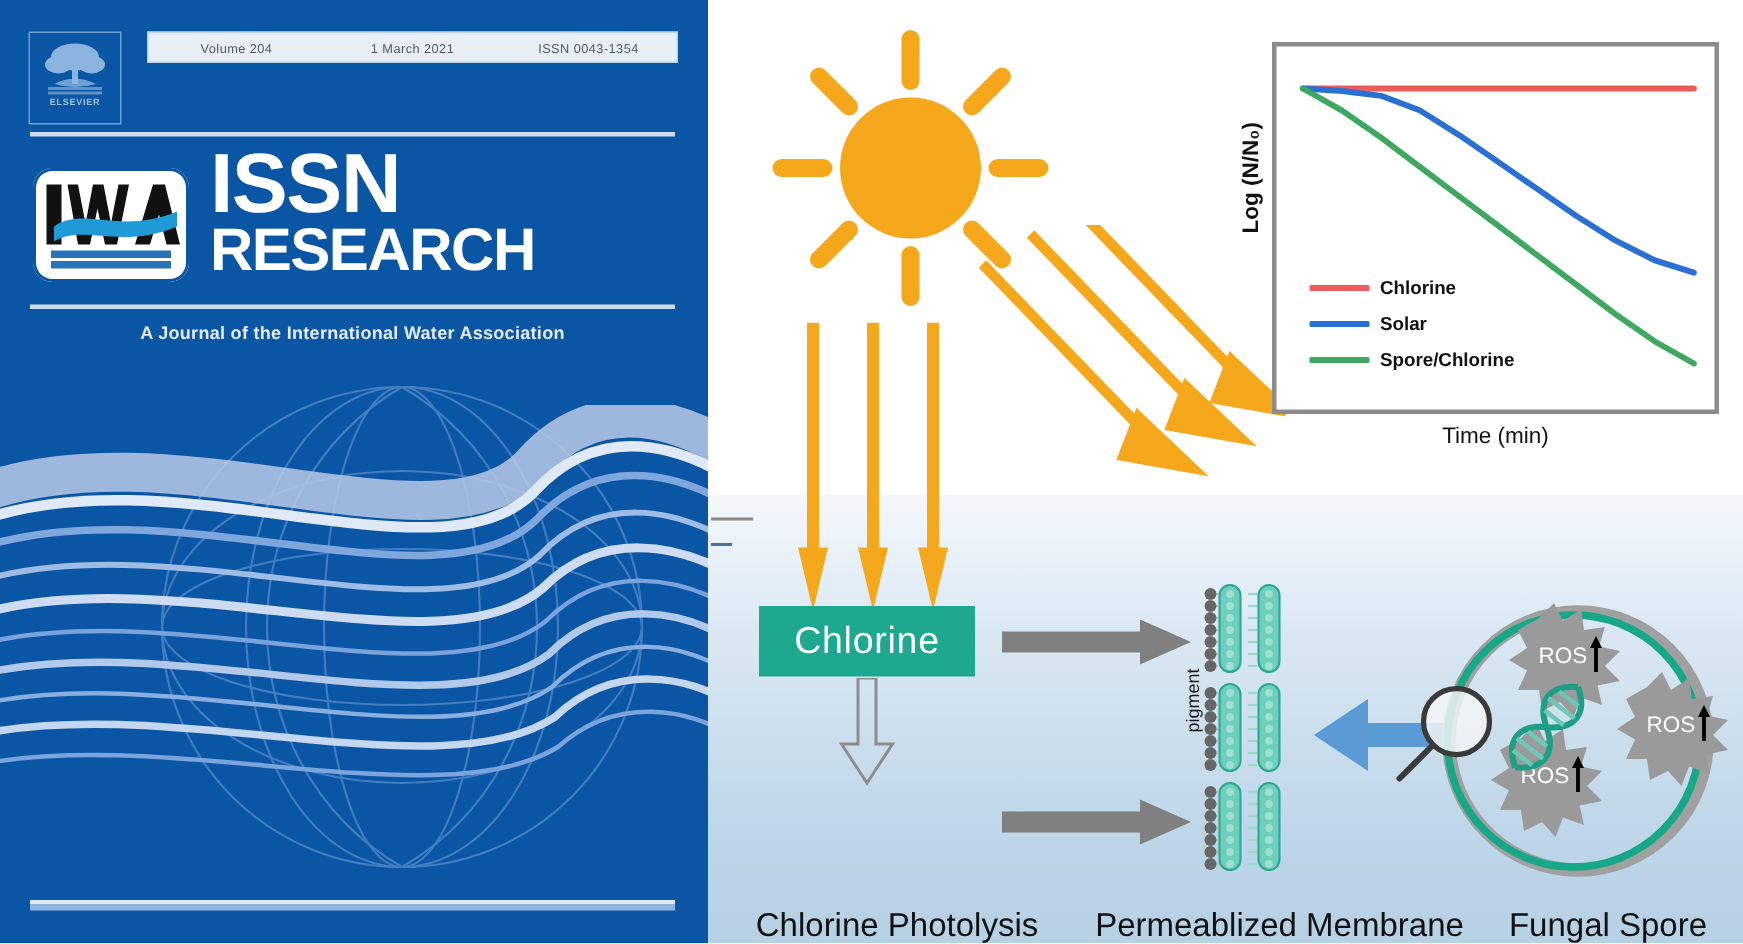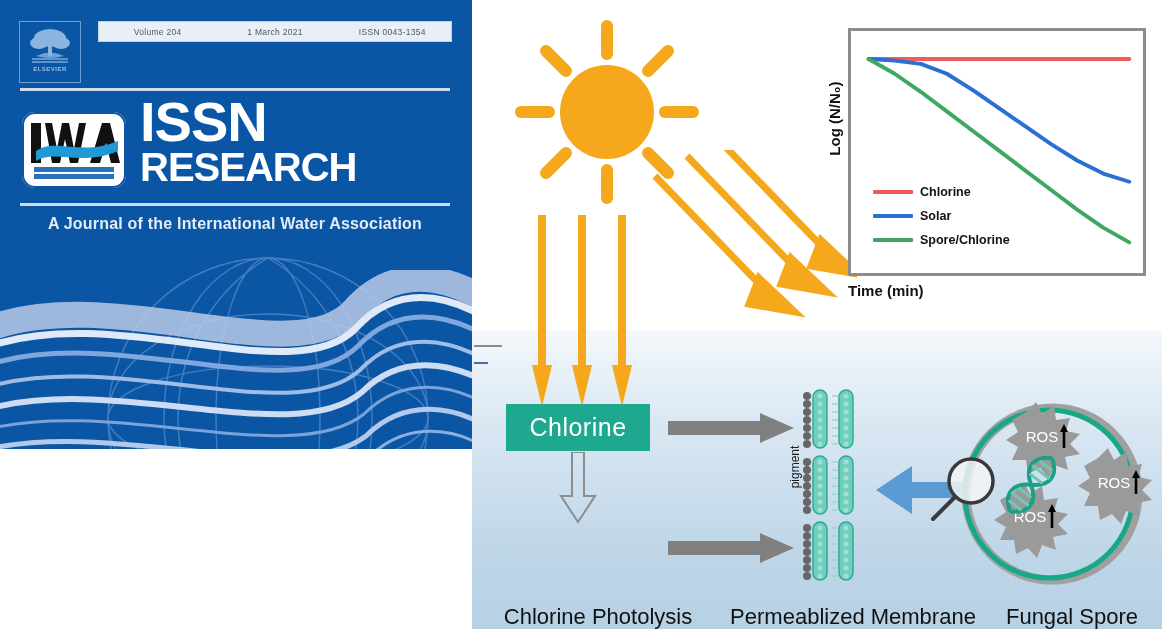--- a/index.html
+++ b/index.html
@@ -10,21 +10,21 @@
   #root {
     position: relative;
     width: 1162px; height: 629px;
     overflow: hidden;
     background: #ffffff;
   }
 
   
   #cover {
     position: absolute; left: 0; top: 0;
-    width: 472px; height: 449px;
+    width: 472px; height: 629px;
     background: #0b56a4;
     overflow: hidden;
   }
   #cover-globe {
     position: absolute; left: 88px; top: 238px;
     width: 360px; height: 360px;
     opacity: .55;
   }
   #cover-waves {
     position: absolute; left: -6px; top: 270px;
@@ -77,21 +77,21 @@
     font-weight: bold;
     line-height: .94;
     letter-spacing: -1px;
   }
   #journal-title .l1 { display: block; font-size: 56px; }
   #journal-title .l2 { display: block; font-size: 40px; }
   #journal-sub {
     position: absolute; left: 20px; top: 215px; width: 430px;
     text-align: center;
     color: #e3ecf7;
-    font-size: 16px; font-weight: bold; letter-spacing: .2px;
+    font-size: 12px; font-weight: bold; letter-spacing: .2px;
   }
 
   
   #right {
     position: absolute; left: 472px; top: 0;
     width: 690px; height: 629px;
     background: #ffffff;
   }
   #water-body {
     position: absolute; left: 0; top: 330px;
@@ -129,22 +129,22 @@
   #chart-svg { position: absolute; left: 0; top: 0; width: 100%; height: 100%; }
   #y-label {
     position: absolute; left: -46px; top: 100px;
     width: 140px; text-align: center;
     transform: rotate(-90deg);
     font-size: 15px; font-weight: bold; color: #111;
     white-space: nowrap;
   }
   #x-label {
     position: absolute; left: 38px; top: 272px;
-    width: 298px; 
-    font-size: 15px; font-weight: bold; color: #111;
+    width: 298px; text-align: center;
+    font-size: 15px; font-weight: normal; color: #111;
   }
   .legend-row {
     position: absolute; display: flex; align-items: center; gap: 7px;
   }
   .legend-swatch { width: 40px; height: 4px; border-radius: 1px; }
   .legend-text { font-size: 12.5px; font-weight: bold; color: #111; white-space: nowrap; }
 
   
   .proc-box {
     position: absolute;

